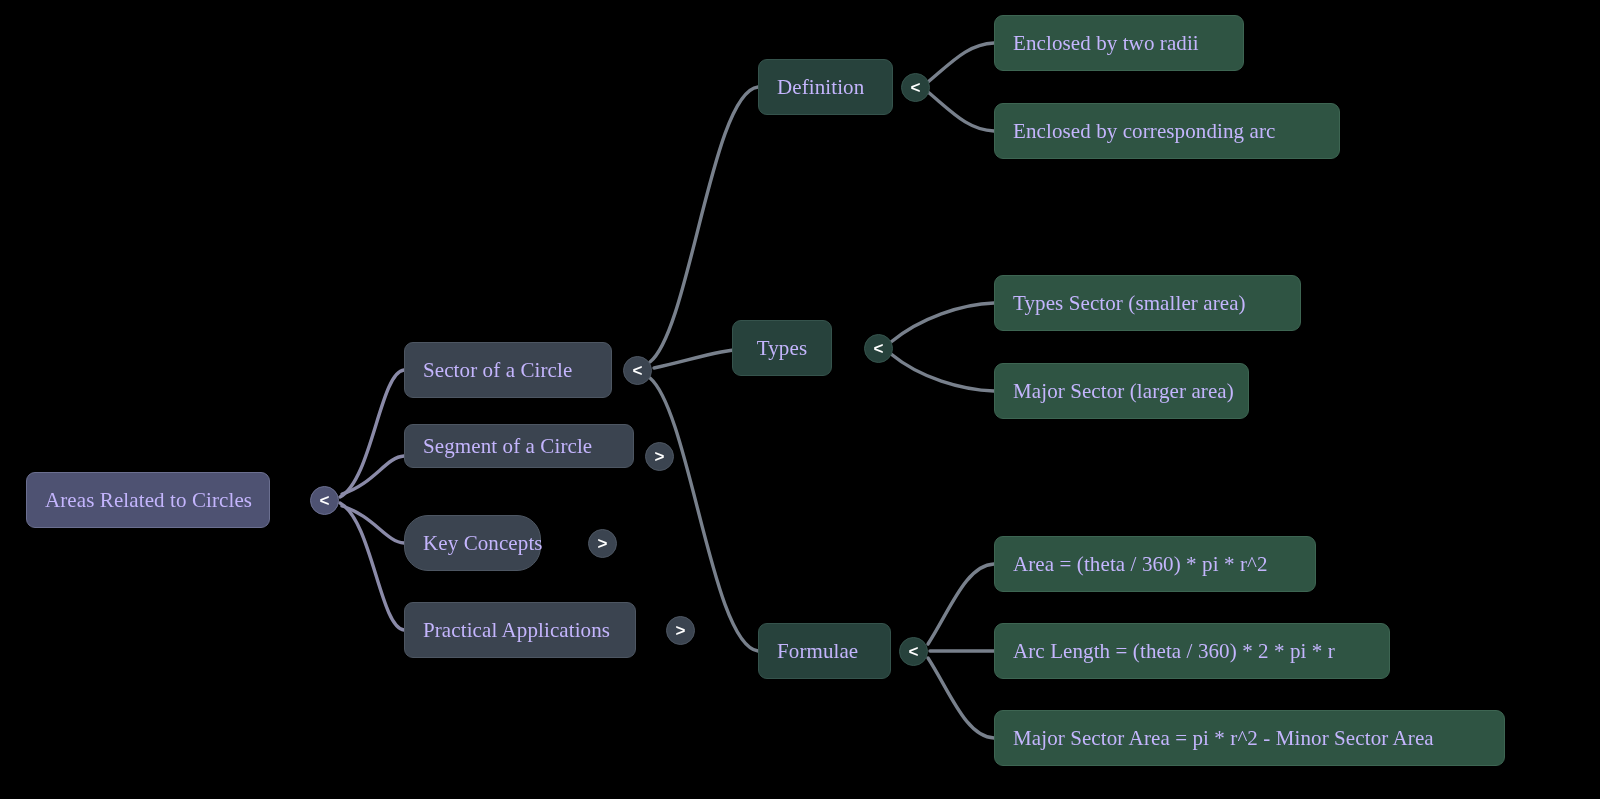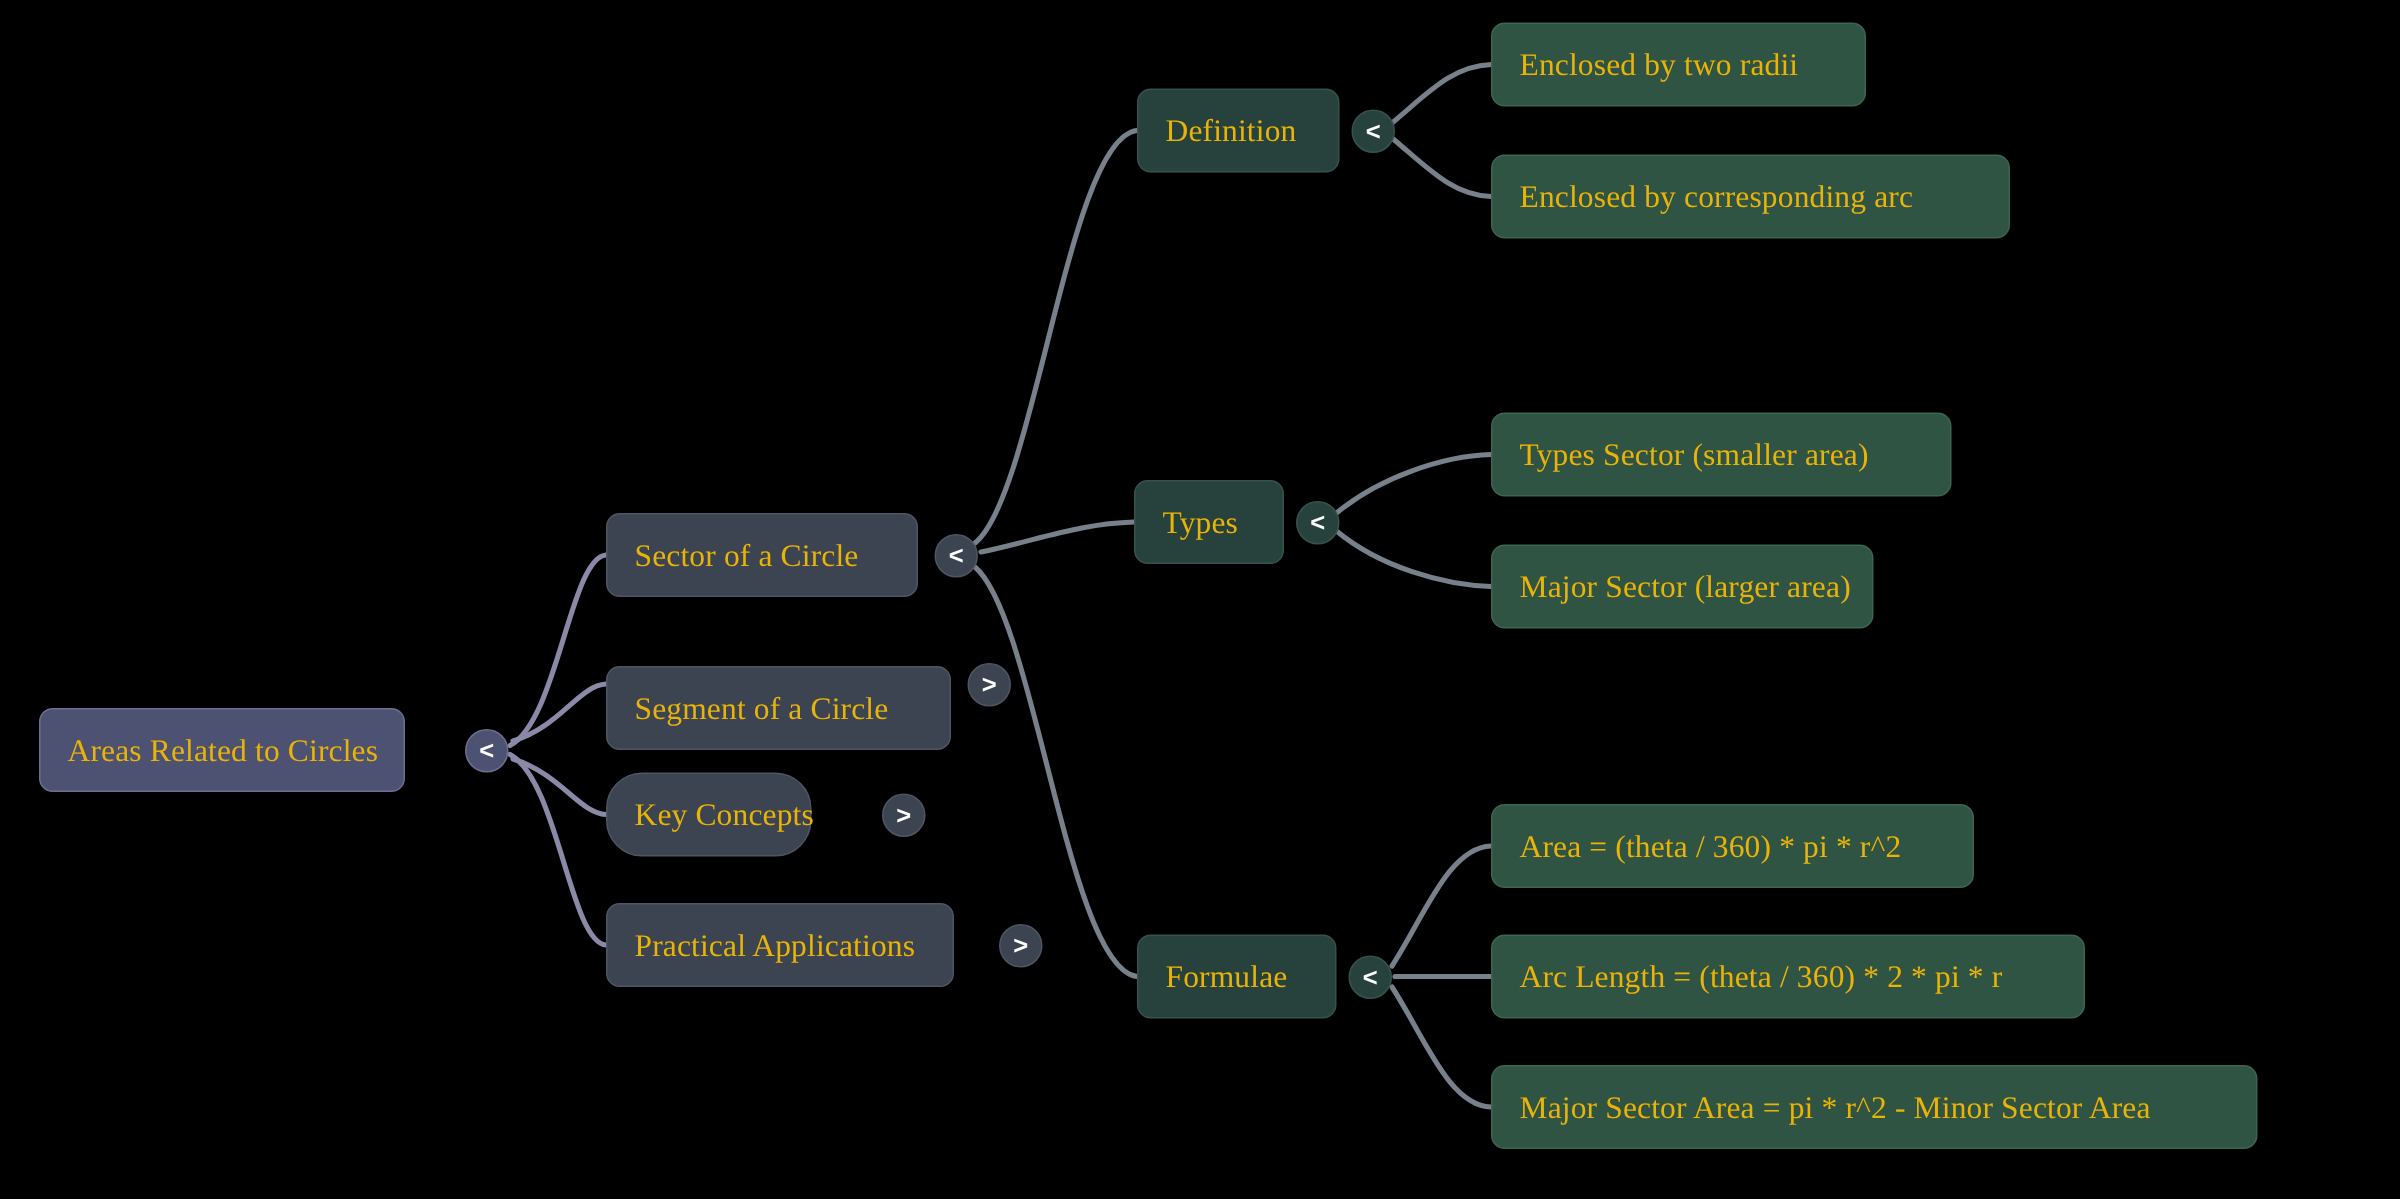--- a/index.html
+++ b/index.html
@@ -21,21 +21,21 @@
     width: 1600px;
     height: 799px;
     pointer-events: none;
   }
   .node {
     position: absolute;
     box-sizing: border-box;
     display: flex;
     align-items: center;
     border-radius: 9px;
-    color: #eab308;
+    color: #c4b5fd;
     font-size: 21px;
     line-height: 1;
     padding: 0 18px;
     white-space: nowrap;
     letter-spacing: 0.1px;
   }
   .node-root {
     background: #4e5272;
     border: 1px solid #6b6f90;
   }
@@ -118,21 +118,21 @@
     <span>&lt;</span>
   </div>
 
   <div class="node node-l2" style="left:404px; top:342px; width:208px; height:56px;">
     <span>Sector of a Circle</span>
   </div>
   <div class="toggle toggle-l2" style="left:623px; top:356px;">
     <span>&lt;</span>
   </div>
 
-  <div class="node node-l2" style="left:404px; top:444px; width:230px; height:56px;">
+  <div class="node node-l2" style="left:404px; top:424px; width:230px; height:44px;">
     <span>Segment of a Circle</span>
   </div>
   <div class="toggle toggle-l2" style="left:645px; top:442px;">
     <span>&gt;</span>
   </div>
 
   <div class="node node-l2" style="left:404px; top:515px; width:137px; height:56px;border-radius:24px;">
     <span>Key Concepts</span>
   </div>
   <div class="toggle toggle-l2" style="left:588px; top:529px;">
@@ -146,21 +146,21 @@
     <span>&gt;</span>
   </div>
 
   <div class="node node-l3" style="left:758px; top:59px; width:135px; height:56px;">
     <span>Definition</span>
   </div>
   <div class="toggle toggle-l3" style="left:901px; top:73px;">
     <span>&lt;</span>
   </div>
 
-  <div class="node node-l3" style="left:756px; top:320px; width:100px; height:56px;">
+  <div class="node node-l3" style="left:732px; top:320px; width:100px; height:56px;justify-content:center;">
     <span>Types</span>
   </div>
   <div class="toggle toggle-l3" style="left:864px; top:334px;">
     <span>&lt;</span>
   </div>
 
   <div class="node node-l3" style="left:758px; top:623px; width:133px; height:56px;">
     <span>Formulae</span>
   </div>
   <div class="toggle toggle-l3" style="left:899px; top:637px;">

